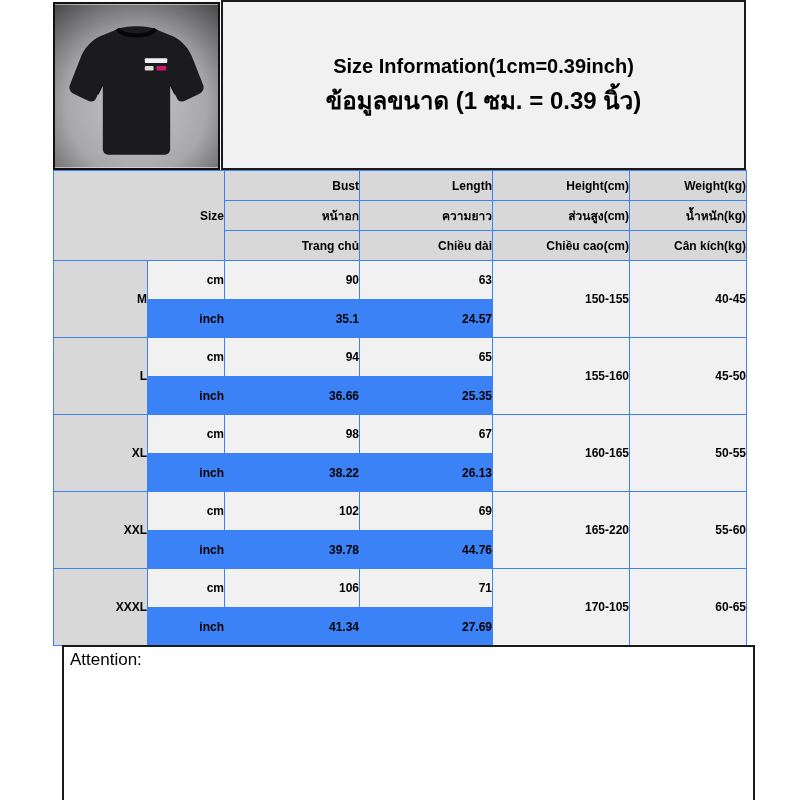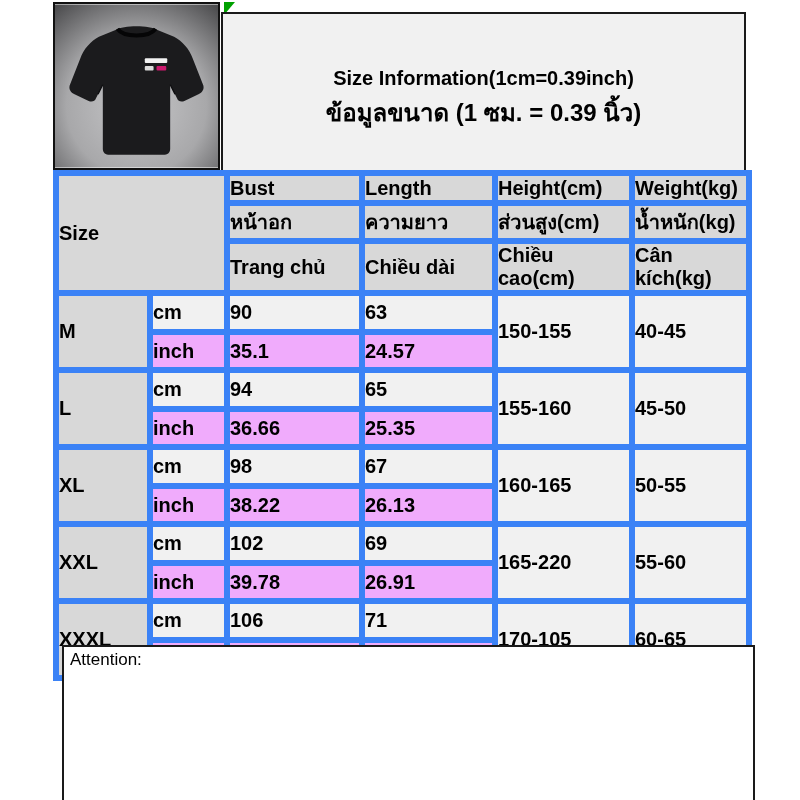--- a/index.html
+++ b/index.html
@@ -5,43 +5,43 @@
   * { margin:0; padding:0; box-sizing:border-box; }
   body { font-family:"Liberation Sans","DejaVu Sans",sans-serif; background:#ffffff; }
   .page { position:relative; width:800px; height:800px; background:#ffffff; overflow:hidden; color:#000; }
 
   
   .product-box { position:absolute; left:53px; top:2px; width:167px; height:168px;
                  border:2px solid #111; }
   .product-box svg { display:block; width:100%; height:100%; }
 
   
-  .title-box { position:absolute; left:221px; top:12px; width:525px; height:170px;
+  .title-box { position:absolute; left:221px; top:0; width:525px; height:170px;
                background:#f1f1f1; border:2px solid #1a1a1a;
                display:flex; flex-direction:column; justify-content:center; align-items:center;
                text-align:center; }
   .title-en  { font-size:20px; font-weight:bold; line-height:1.55; }
   .title-th  { font-size:24px; font-weight:bold; line-height:1.55; }
   .title-vi  { font-size:20px; font-weight:bold; line-height:1.55; }
 
   .green-corner { position:absolute; left:224px; top:2px; width:0; height:0;
                   border-top:13px solid #00a000; border-right:11px solid transparent; }
 
   
   table.size-table { position:absolute; left:53px; top:170px; width:693px;
                      border-collapse:collapse; table-layout:fixed; }
   table.size-table th, table.size-table td {
-      border:6px solid #3b82f6; text-align:left; vertical-align:middle;
-      font-weight:bold; font-size:20px; padding:0; }
+      border:1px solid #3b82f6; text-align:right; vertical-align:middle;
+      font-weight:bold; font-size:12px; padding:0; }
   tr.hrow { height:30px; }
   tr.drow-a { height:39px; }
   tr.drow-b { height:38px; }
   .c-gray  { background:#d8d8d8; }
   .c-light { background:#f1f1f1;margin-top:40px; }
-  .c-white { background:#f0abfc; }
+  .c-white { background:#3b82f6; }
   .size-big { font-size:30px; font-weight:bold; }
   .size-lbl { font-size:18px; }
   .th-row  { font-size:15px; }
 
   
   .attention-box { position:absolute; left:62px; top:645px; width:693px; height:168px;
                    background:#ffffff; border:2px solid #1a1a1a;
                    padding:1px 6px 0 6px; font-size:17px; line-height:1.38; }
   .attention-box p { margin:0; }
 </style>
@@ -157,21 +157,21 @@
         <td class="c-gray size-lbl" rowspan="2">XXL</td>
         <td class="c-light">cm</td>
         <td class="c-light">102</td>
         <td class="c-light">69</td>
         <td class="c-light" rowspan="2">165-220</td>
         <td class="c-light" rowspan="2">55-60</td>
       </tr>
       <tr class="drow-b">
         <td class="c-white">inch</td>
         <td class="c-white">39.78</td>
-        <td class="c-white">26.91</td>
+        <td class="c-white">44.76</td>
       </tr>
 
       <tr class="drow-a">
         <td class="c-gray size-lbl" rowspan="2">XXXL</td>
         <td class="c-light">cm</td>
         <td class="c-light">106</td>
         <td class="c-light">71</td>
         <td class="c-light" rowspan="2">170-105</td>
         <td class="c-light" rowspan="2">60-65</td>
       </tr>

